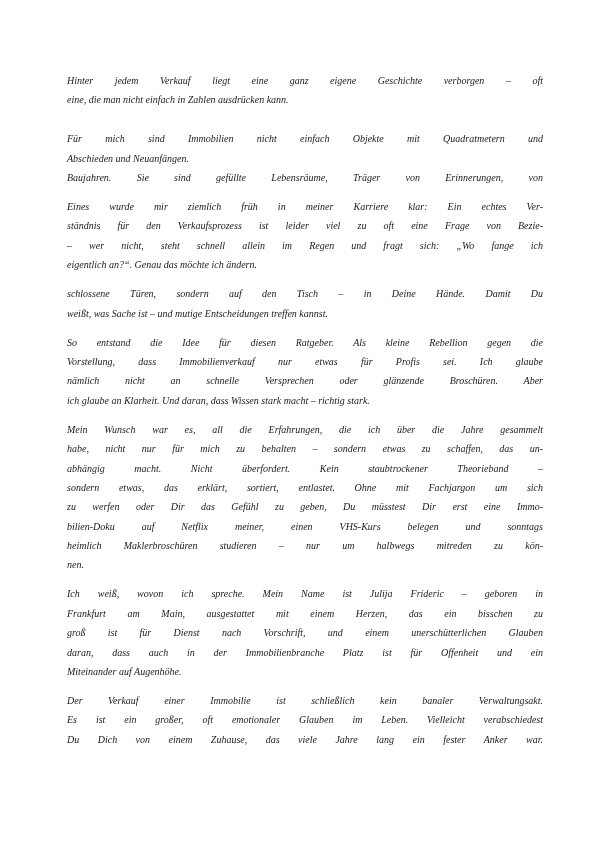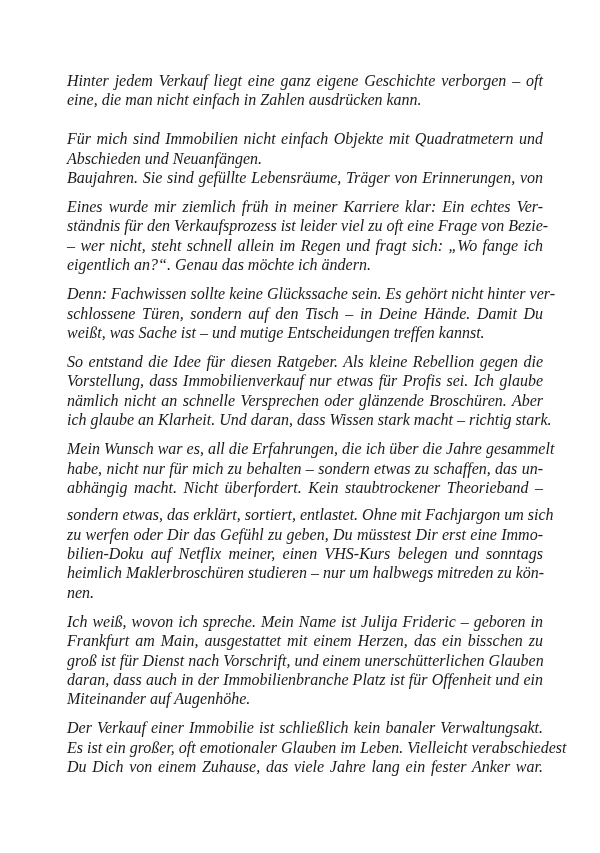--- a/index.html
+++ b/index.html
@@ -4,21 +4,21 @@
 <style>
   html,body{margin:0;padding:0;background:#ffffff;}
   body{width:600px;height:853px;position:relative;overflow:hidden;}
   .page{position:absolute;left:67px;top:71px;width:476px;
     font-family:"DejaVu Serif","Liberation Serif",serif;font-style:italic;
     font-size:14.2px;line-height:19.4px;color:#1a1a1a;}
   .para{margin:0 0 9.6px 0;}
   .para.first{margin-bottom:19.5px;}
   .line{display:block;white-space:nowrap;text-align:justify;text-align-last:justify;height:19.4px;overflow:visible;}
   .line.last{text-align-last:left;}
-  .page{font-family:"Liberation Serif","DejaVu Serif",serif;font-size:16px;}
+  .page{font-family:"Liberation Serif","DejaVu Serif",serif;font-size:10px;}
 </style>
 </head>
 <body>
 
 <div class="page" id="page">
     <p class="para first">
       <span class="line" style="display: block;">Hinter jedem Verkauf liegt eine ganz eigene Geschichte verborgen – oft</span>
       <span class="line last" style="display: block;">eine, die man nicht einfach in Zahlen ausdrücken kann.</span>
     </p>
     <p class="para">
@@ -26,35 +26,34 @@
       <span class="line last" style="display: block;">Abschieden und Neuanfängen.</span>
       <span class="line" style="display: block;">Baujahren. Sie sind gefüllte Lebensräume, Träger von Erinnerungen, von</span>
     </p>
     <p class="para">
       <span class="line" style="display: block;">Eines wurde mir ziemlich früh in meiner Karriere klar: Ein echtes Ver-</span>
       <span class="line" style="display: block;">ständnis für den Verkaufsprozess ist leider viel zu oft eine Frage von Bezie-</span>
       <span class="line" style="display: block;">– wer nicht, steht schnell allein im Regen und fragt sich: „Wo fange ich</span>
       <span class="line last" style="display: block;">eigentlich an?“. Genau das möchte ich ändern.</span>
     </p>
     <p class="para">
-      <span class="line" style="display: block;">Denn: Fachwissen sollte keine Glückssache sein. Es gehört nicht hinter ver-</span>
       <span class="line" style="display: block;">schlossene Türen, sondern auf den Tisch – in Deine Hände. Damit Du</span>
       <span class="line last" style="display: block;">weißt, was Sache ist – und mutige Entscheidungen treffen kannst.</span>
     </p>
     <p class="para">
       <span class="line" style="display: block;">So entstand die Idee für diesen Ratgeber. Als kleine Rebellion gegen die</span>
       <span class="line" style="display: block;">Vorstellung, dass Immobilienverkauf nur etwas für Profis sei. Ich glaube</span>
       <span class="line" style="display: block;">nämlich nicht an schnelle Versprechen oder glänzende Broschüren. Aber</span>
       <span class="line last" style="display: block;">ich glaube an Klarheit. Und daran, dass Wissen stark macht – richtig stark.</span>
     </p>
     <p class="para">
       <span class="line" style="display: block;">Mein Wunsch war es, all die Erfahrungen, die ich über die Jahre gesammelt</span>
       <span class="line" style="display: block;">habe, nicht nur für mich zu behalten – sondern etwas zu schaffen, das un-</span>
       <span class="line" style="display: block;">abhängig macht. Nicht überfordert. Kein staubtrockener Theorieband –</span>
-      <span class="line" style="display: block; margin-top: 8px;">sondern etwas, das erklärt, sortiert, entlastet. Ohne mit Fachjargon um sich</span>
+      <span class="line" style="display: block;">sondern etwas, das erklärt, sortiert, entlastet. Ohne mit Fachjargon um sich</span>
       <span class="line" style="display: block;">zu werfen oder Dir das Gefühl zu geben, Du müsstest Dir erst eine Immo-</span>
       <span class="line" style="display: block;">bilien-Doku auf Netflix meiner, einen VHS-Kurs belegen und sonntags</span>
       <span class="line" style="display: block;">heimlich Maklerbroschüren studieren – nur um halbwegs mitreden zu kön-</span>
       <span class="line last" style="display: block;">nen.</span>
     </p>
     <p class="para">
       <span class="line" style="display: block;">Ich weiß, wovon ich spreche. Mein Name ist Julija Frideric – geboren in</span>
       <span class="line" style="display: block;">Frankfurt am Main, ausgestattet mit einem Herzen, das ein bisschen zu</span>
       <span class="line" style="display: block;">groß ist für Dienst nach Vorschrift, und einem unerschütterlichen Glauben</span>
       <span class="line" style="display: block;">daran, dass auch in der Immobilienbranche Platz ist für Offenheit und ein</span>

